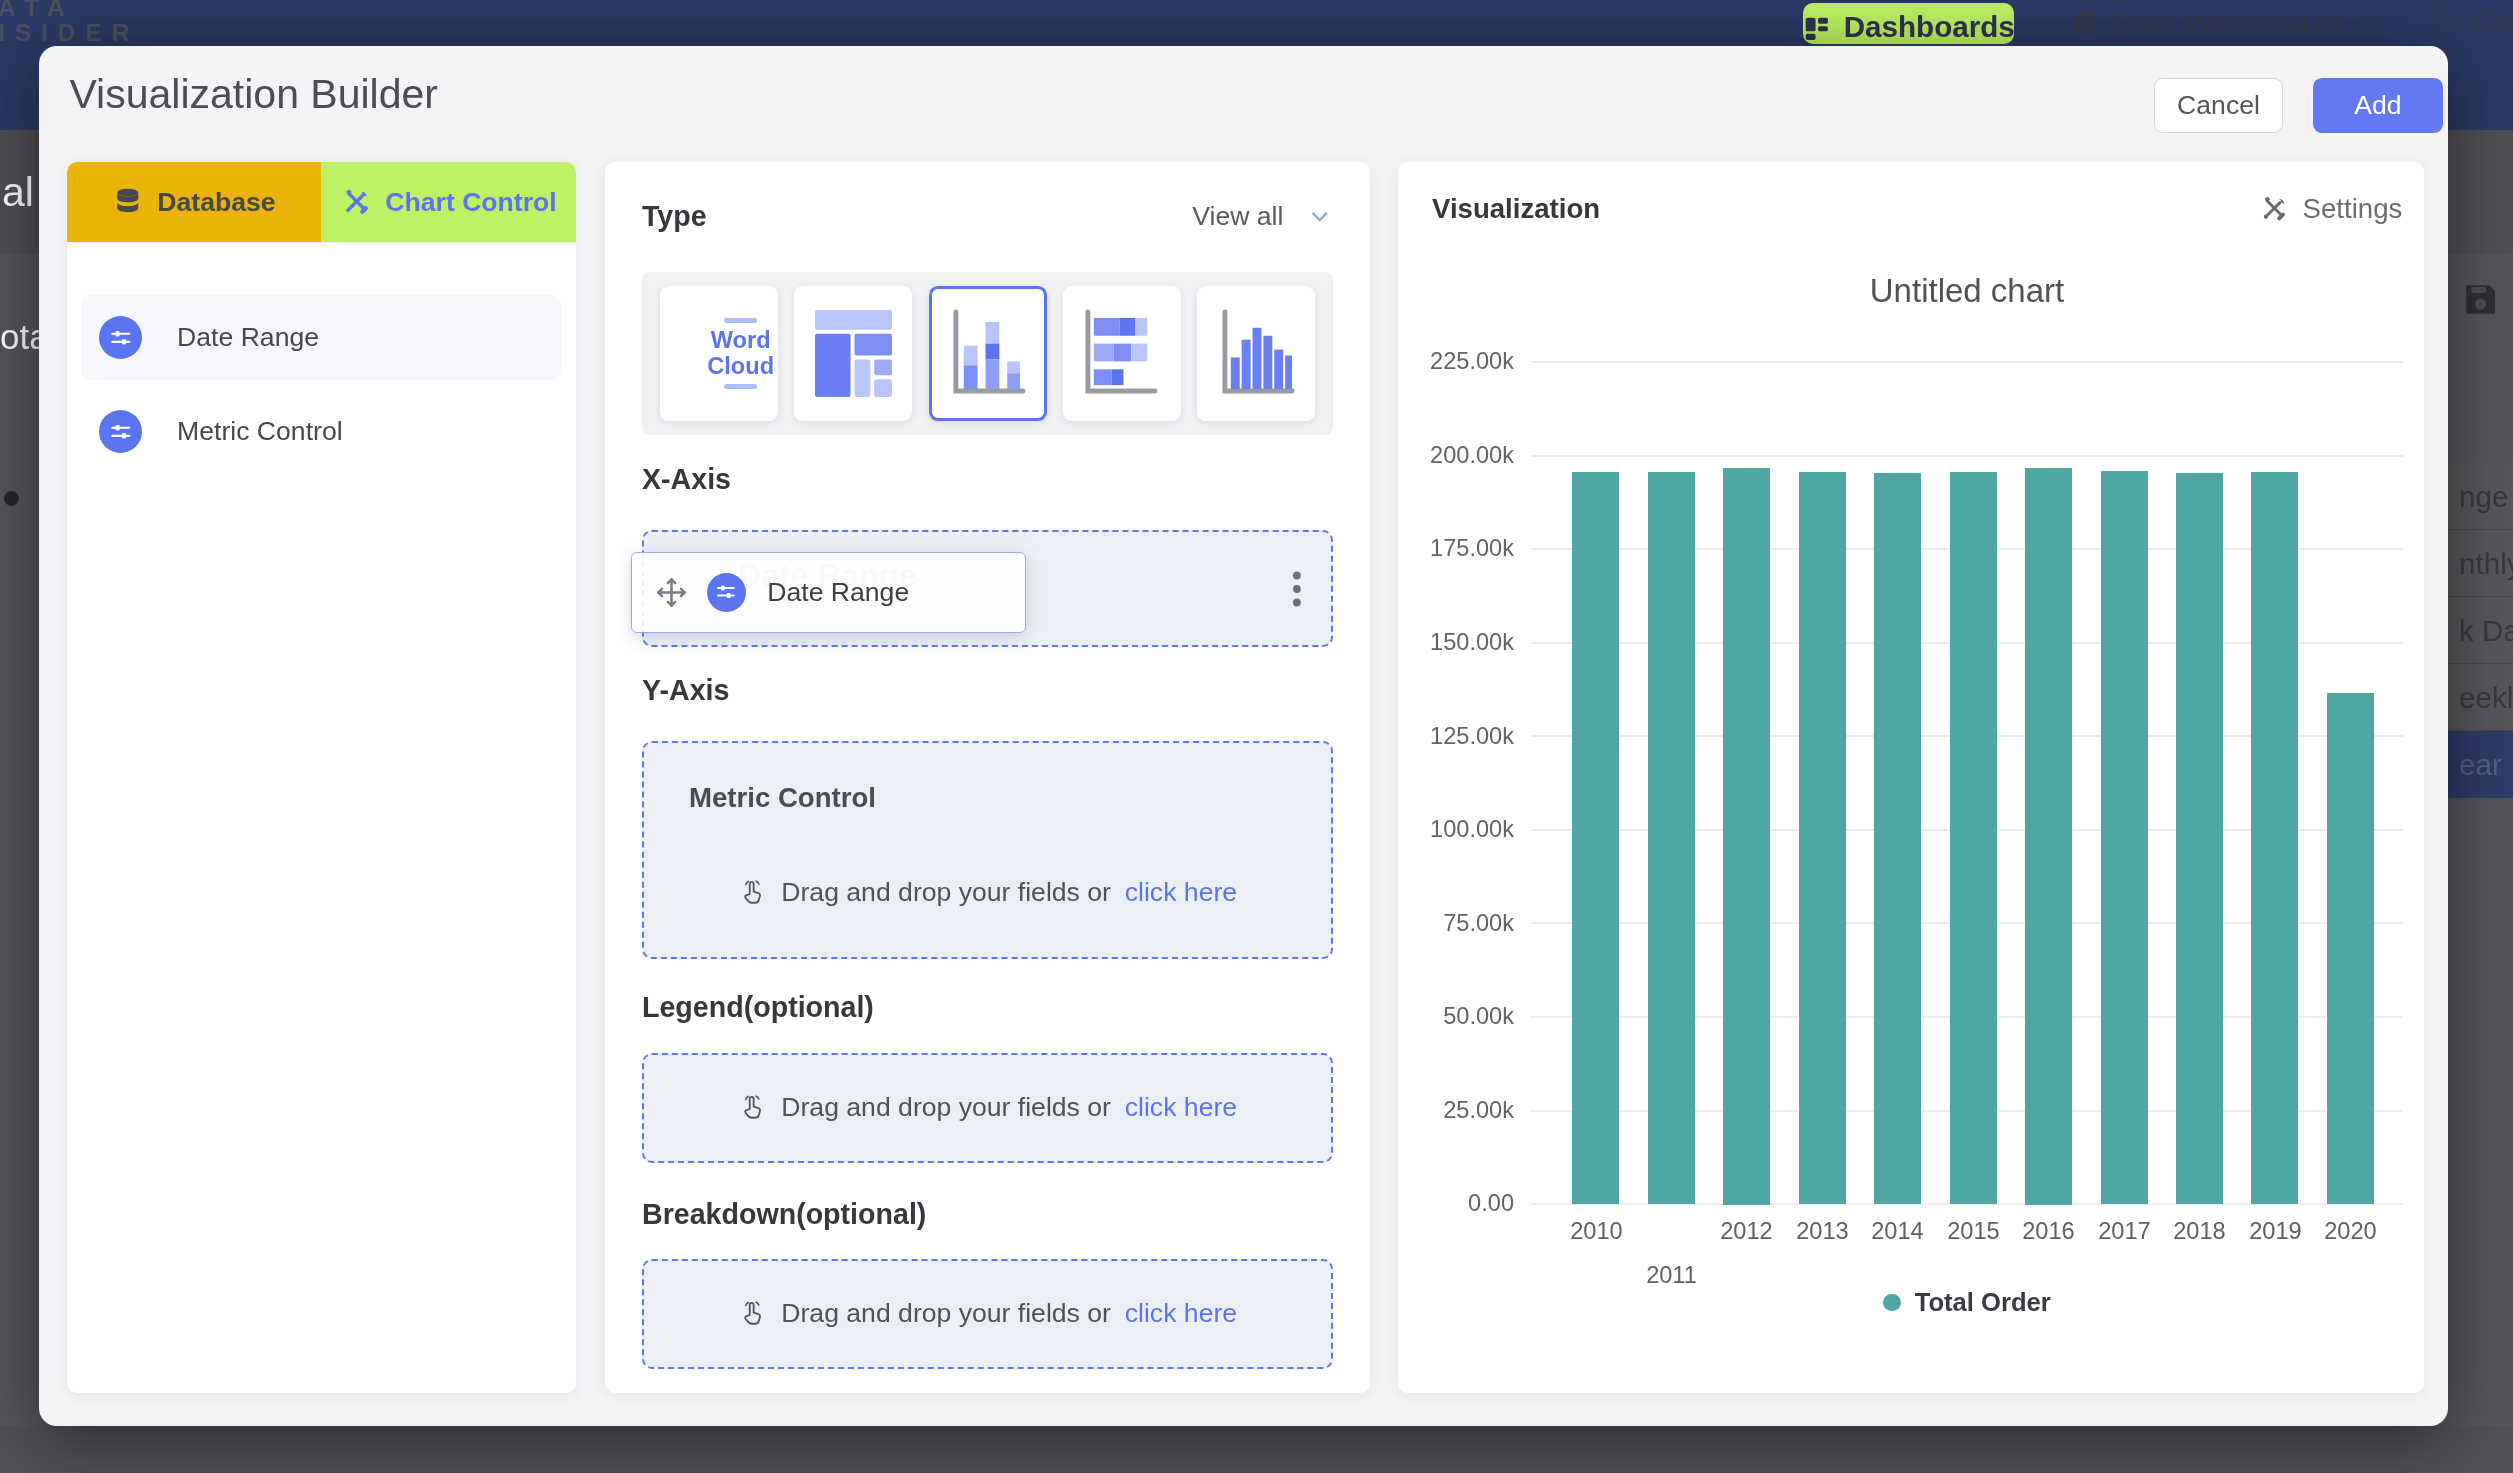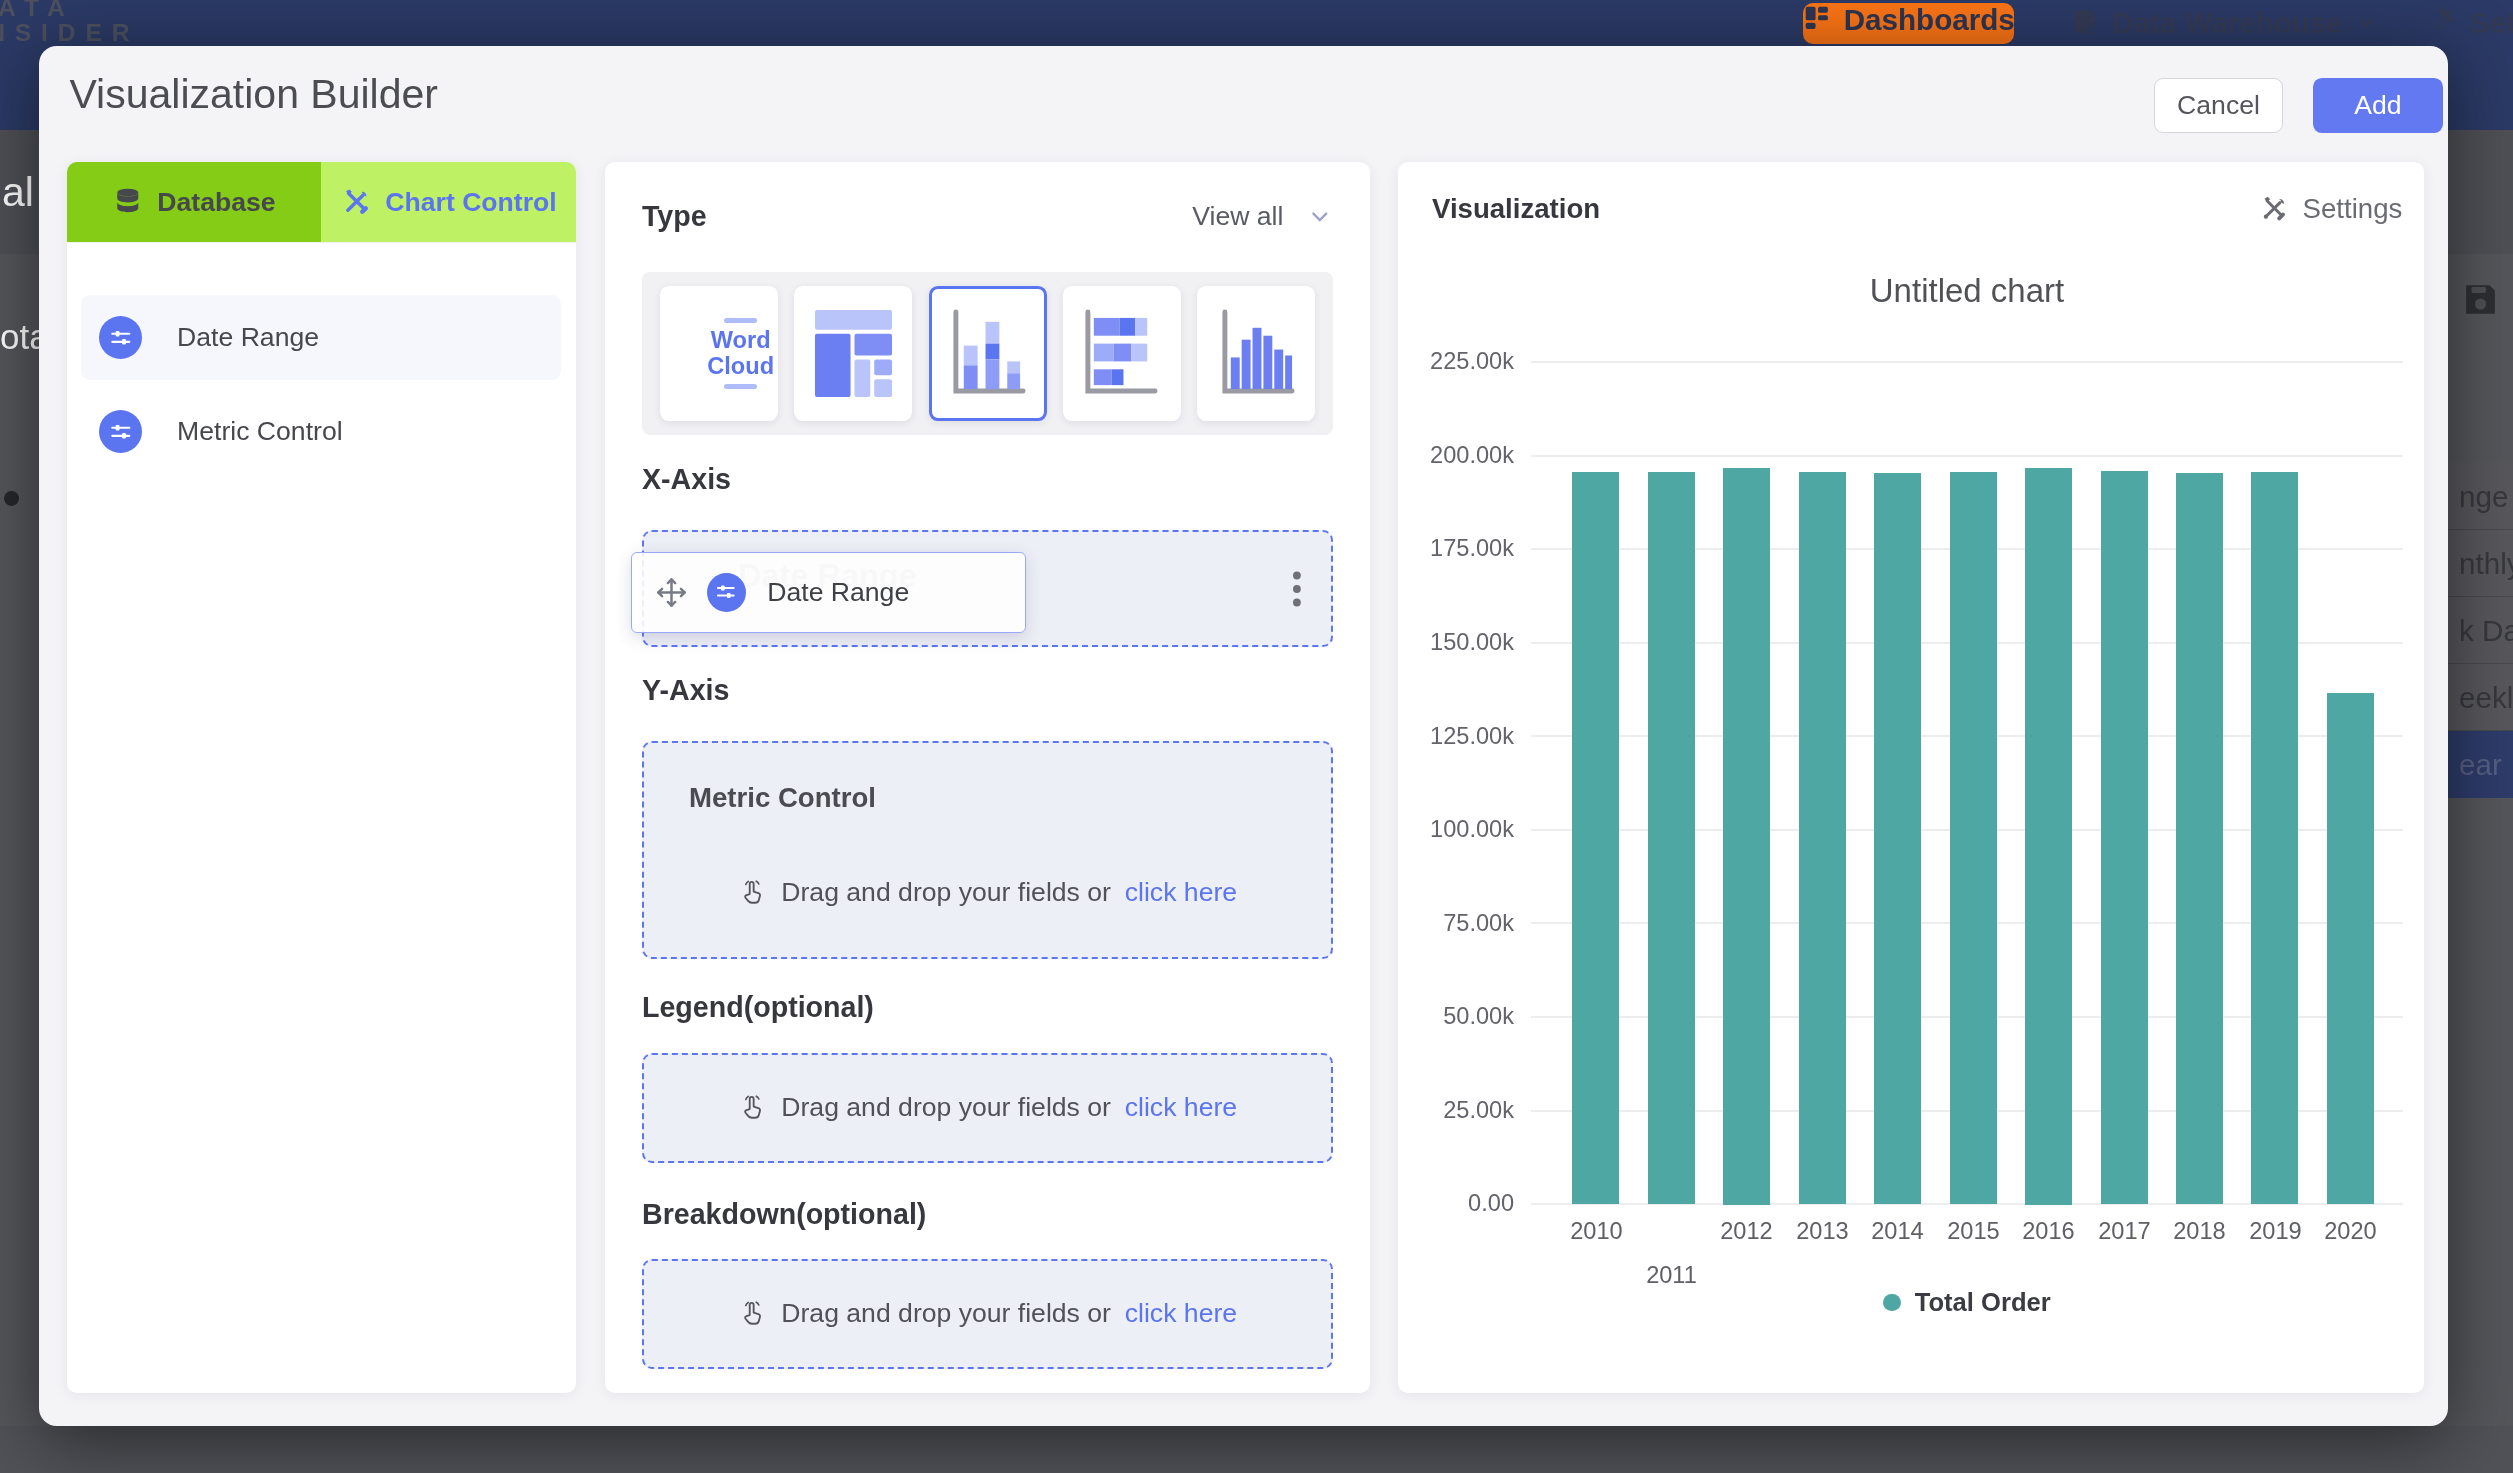--- a/index.html
+++ b/index.html
@@ -9,21 +9,21 @@
   
   .bg-layer{position:absolute;inset:0;}
   .bg-header{position:absolute;left:0;top:0;width:2514px;height:130px;background:#2b3a66;}
   .bg-toolbar{position:absolute;left:0;top:130px;width:2514px;height:124px;background:#4f5056;}
   .bg-bottom{position:absolute;left:0;top:1426px;width:2514px;height:47px;background:#515258;}
   .logo{position:absolute;left:-29.6px;top:-3.9px;color:#4c505f;font-weight:bold;
     letter-spacing:9.9px;font-size:24.6px;line-height:24.6px;}
   .nav-item{position:absolute;top:0;height:46px;display:flex;align-items:center;gap:11.8px;
     color:#333a54;font-size:29.6px;font-weight:bold;}
   .nav-pill{position:absolute;left:1803px;top:3px;width:211px;height:41px;border-radius:9.9px;
-    background:#f97316;display:flex;align-items:flex-start;justify-content:center;gap:11.8px;
+    background:#bef264;display:flex;align-items:flex-end;justify-content:center;gap:11.8px;
     color:#2f3550;font-size:29.6px;font-weight:bold;}
   .bg-frag{position:absolute;color:#ffffff;margin-top:25px;}
   .bg-dot{position:absolute;left:3.9px;top:491px;width:14.8px;height:14.8px;border-radius:50%;background:#26272b;}
   .bg-dd{position:absolute;left:2384px;top:463px;width:217px;background:#58585c;}
   .bg-dd-item{height:67px;line-height:67px;padding-left:75px;font-size:29.6px;color:#37383d;
     border-bottom:1px solid #48494d;background:#58585c;}
   .bg-dd-item.selected{background:#2e3c6b;color:#565f83;border-bottom:none;}
   .bg-save{position:absolute;left:2459px;top:148px;color:#2e2f33;}
 
   
@@ -38,21 +38,21 @@
   .card{position:absolute;top:116px;height:1231px;background:#fff;border-radius:9.9px;
     box-shadow:0 2px 13.8px rgba(40,40,60,.07);}
   .card-sidebar{left:27.6px;width:509px;}
   .card-builder{left:566px;width:765px;}
   .card-viz{left:1359px;width:1026px;}
 
   
   .tabs{display:flex;height:81px;border-bottom:1px solid #f1f1f4;border-radius:9.9px 9.9px 0 0;overflow:hidden;}
   .tab{flex:1;display:flex;align-items:center;justify-content:center;gap:13.8px;
     font-size:26.6px;font-weight:bold;cursor:pointer;}
-  .tab-inactive{background:#84cc16;color:#47484d;}
+  .tab-inactive{background:#eab308;color:#47484d;}
   .tab-active{background:#bef264;color:#5b74f0;}
   .field-item{position:relative;margin:0 14.8px;height:85px;border-radius:8.9px;display:flex;
     align-items:center;gap:35px;padding-left:17.7px;font-size:26.6px;color:#47484d;cursor:pointer;}
   .field-item.hl{background:#f6f7fc;}
   .blue-badge{width:43px;height:43px;border-radius:50%;background:#5b74f0;display:flex;
     align-items:center;justify-content:center;flex:none;}
 
   
   .b-inner{position:absolute;left:37px;width:691px;}
   .row-type{top:33px;height:43px;display:flex;align-items:center;justify-content:space-between;}

